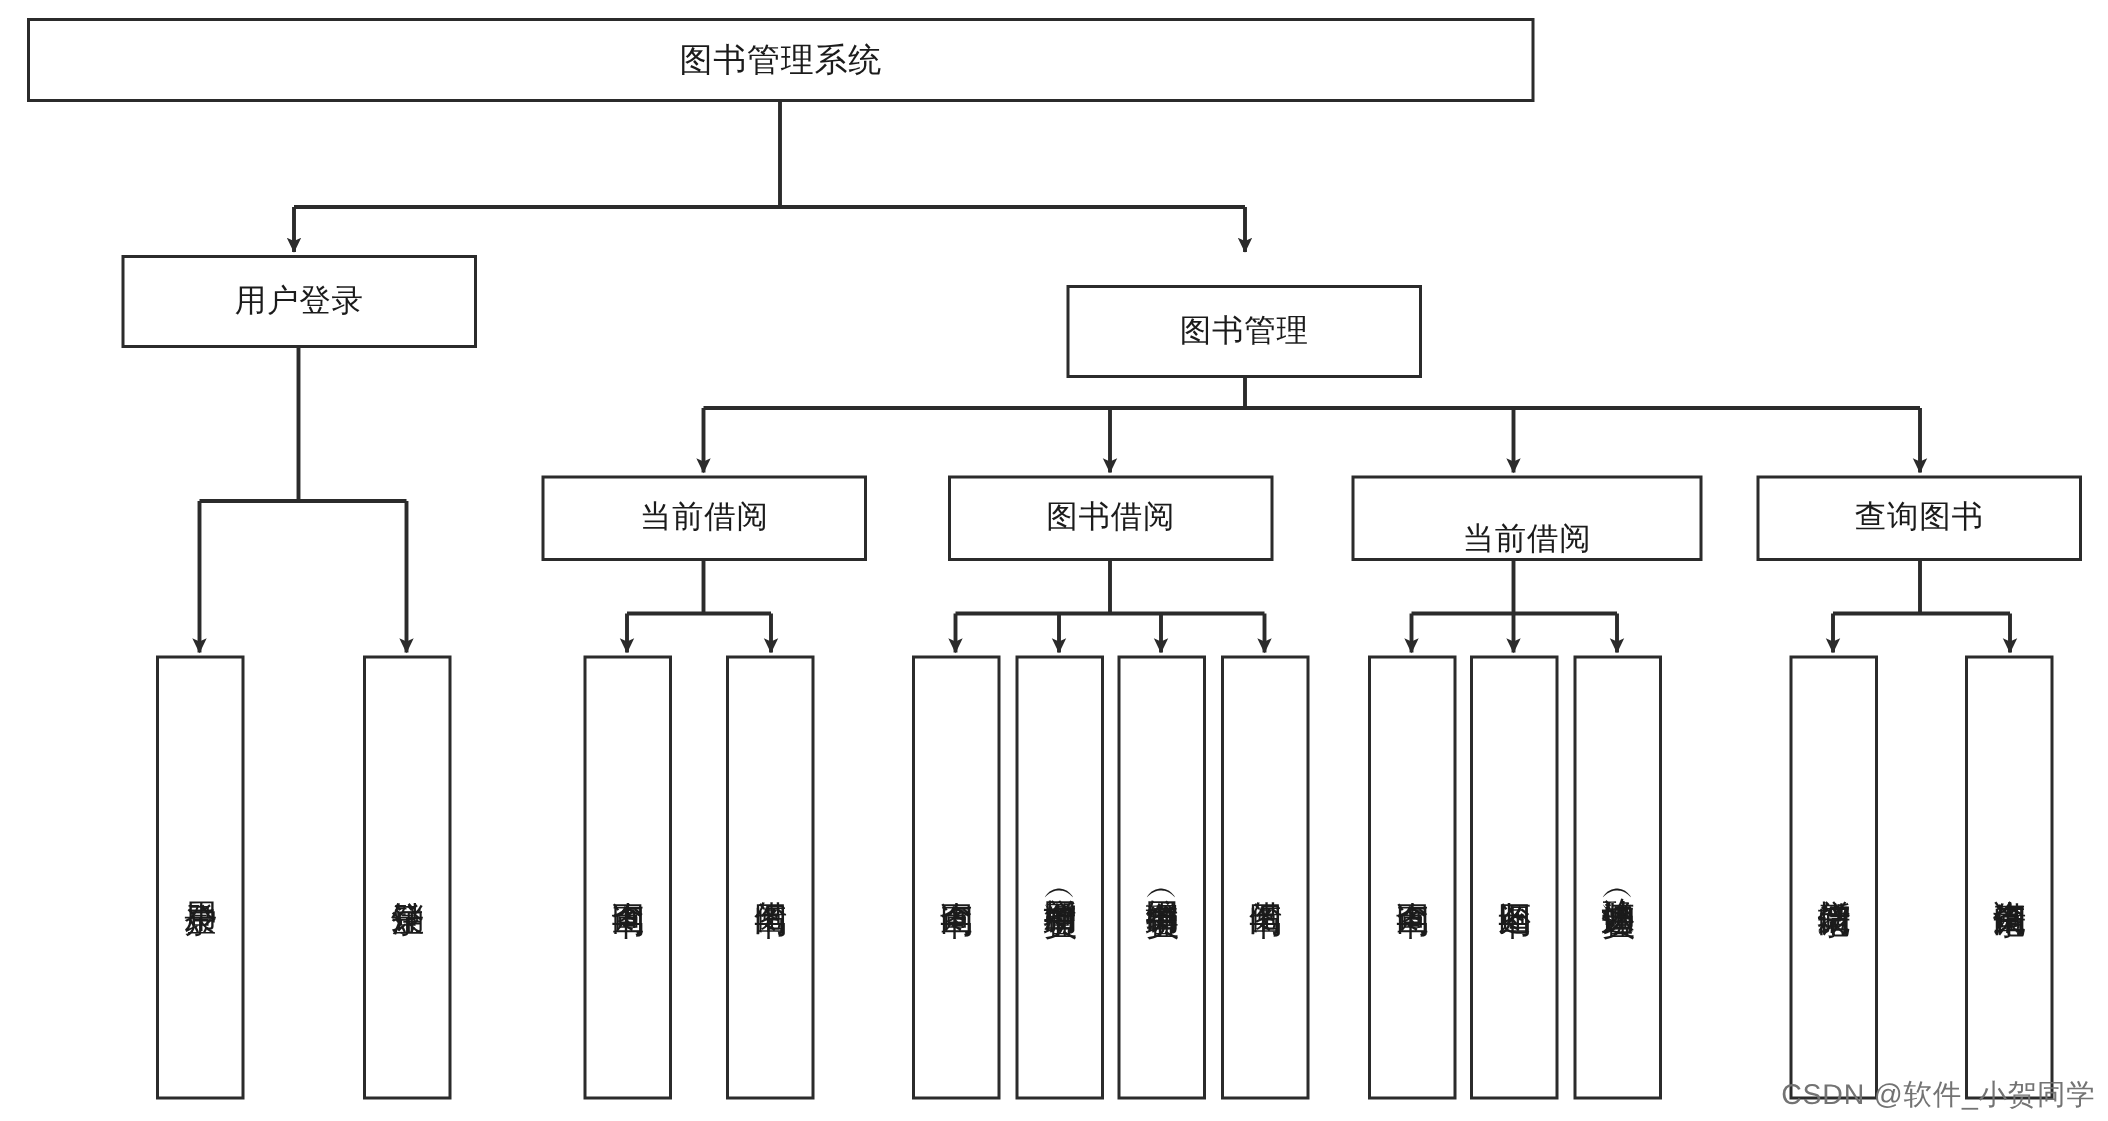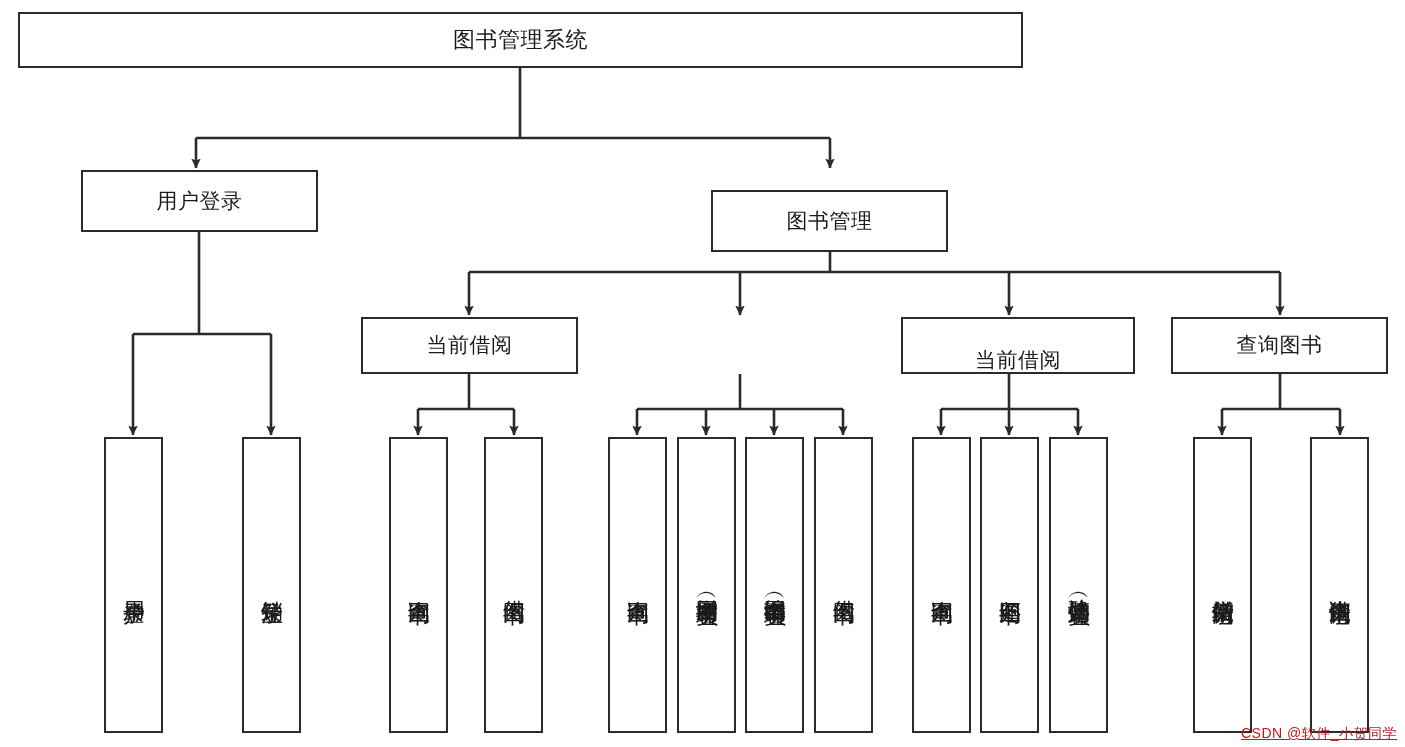--- a/index.html
+++ b/index.html
@@ -55,26 +55,25 @@
     font-size:22px;
     line-height:1.22;
     letter-spacing:1px;
     color:#1b1b1b;
     white-space:nowrap;
   }
   .watermark{
     position:absolute;
     right:8px;
     bottom:4px;
-    font-size:14px;
-    color:#b91c1c;
+    font-size:19px;
+    color:#737373;
     z-index:5;
     white-space:nowrap;
     letter-spacing:0.5px;
-    text-decoration:underline;
   }
 </style>
 </head>
 <body>
 
 <div id="canvas">
 
   <svg id="wires" viewBox="0 0 1405 747" xmlns="http://www.w3.org/2000/svg">
     <defs>
       <marker id="arrow" markerWidth="11" markerHeight="11" refX="9.5" refY="5.2" orient="auto" markerUnits="userSpaceOnUse">
@@ -135,20 +134,23 @@
   <div class="node" style="left:81px;top:170px;width:237px;height:62px;">
     <span class="lbl">用户登录</span>
   </div>
   <div class="node" style="left:711px;top:170px;width:237px;height:62px;margin-top:20px;">
     <span class="lbl">图书管理</span>
   </div>
 
   <div class="node" style="left:361px;top:317px;width:217px;height:57px;">
     <span class="lbl">当前借阅</span>
   </div>
+  <div class="node" style="left:632px;top:317px;width:217px;height:57px;">
+    <span class="lbl">图书借阅</span>
+  </div>
   <div class="node" style="left:901px;top:317px;width:234px;height:57px;align-items:flex-end;">
     <span class="lbl">当前借阅</span>
   </div>
   <div class="node" style="left:1171px;top:317px;width:217px;height:57px;">
     <span class="lbl">查询图书</span>
   </div>
 
   <div class="leaf" style="left:104px;top:437px;width:59px;height:296px;">
     <span class="lbl">用户登录</span>
   </div>

